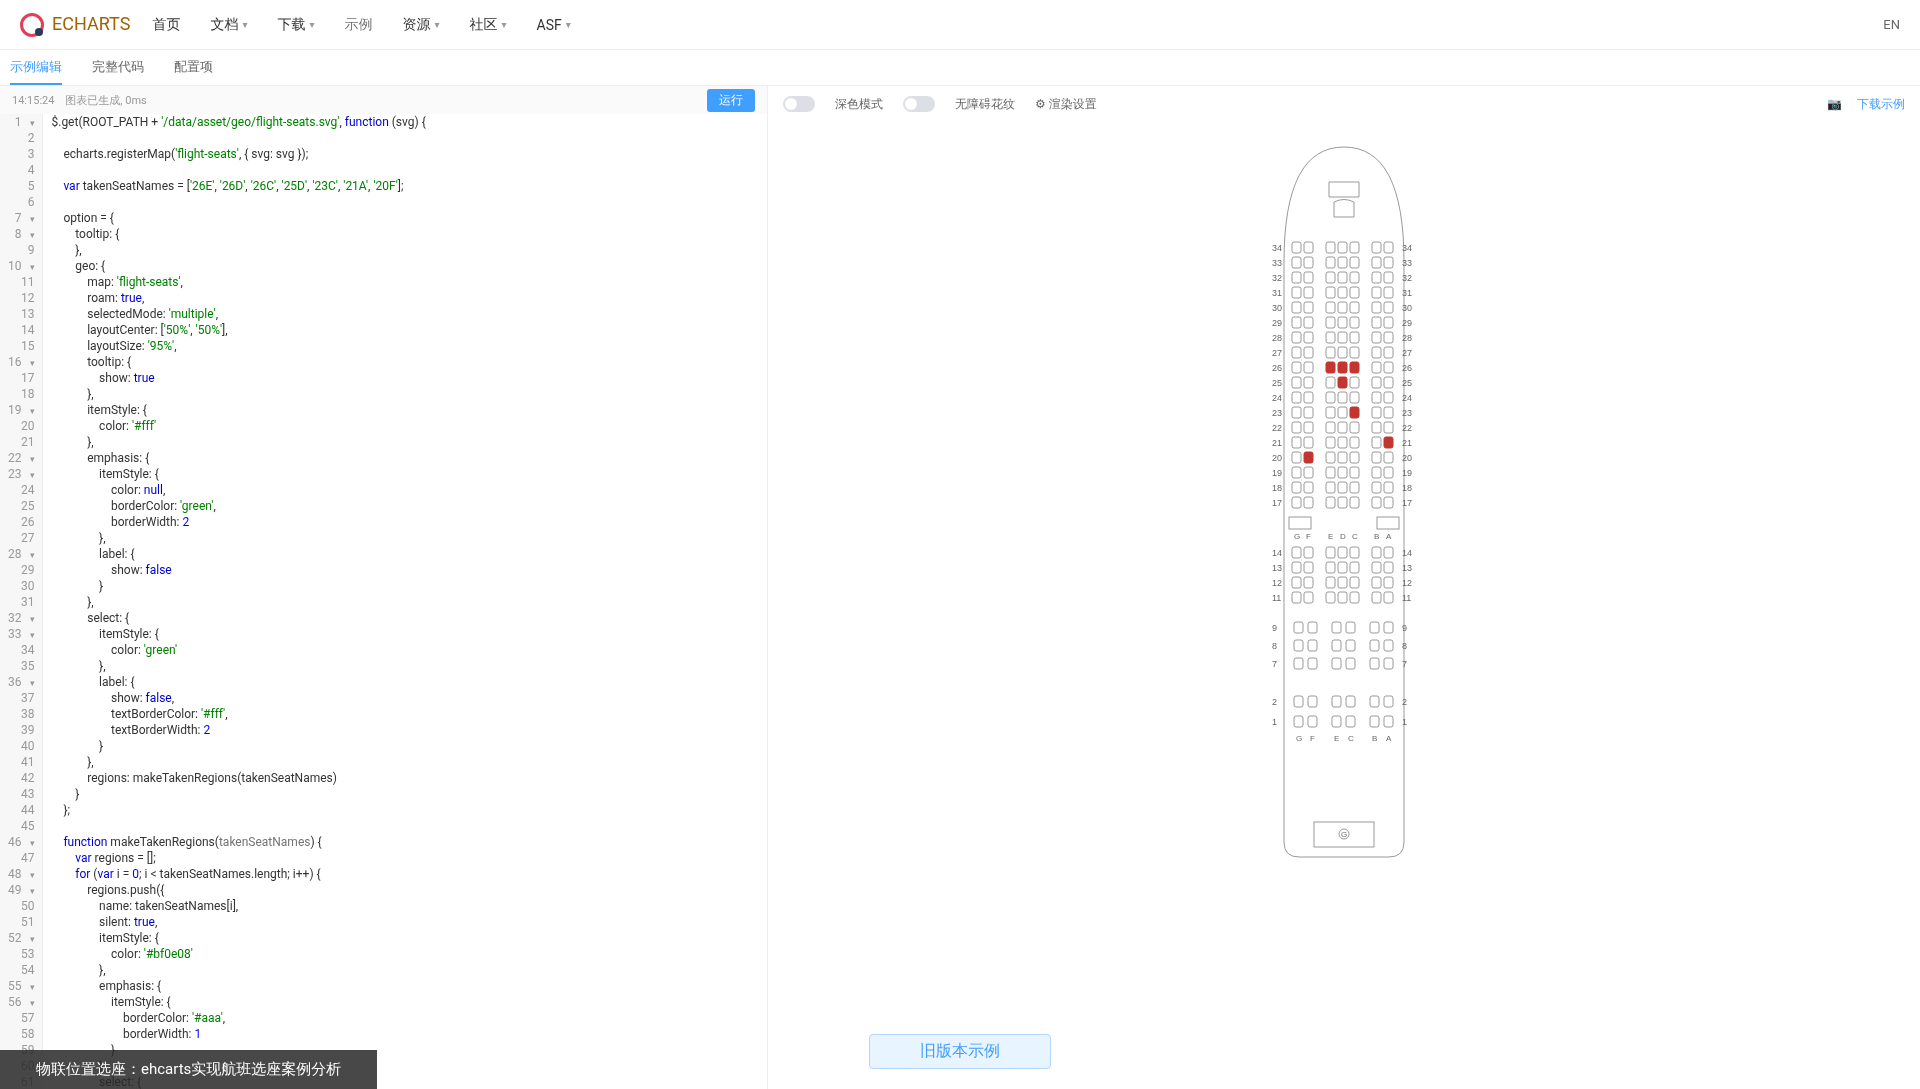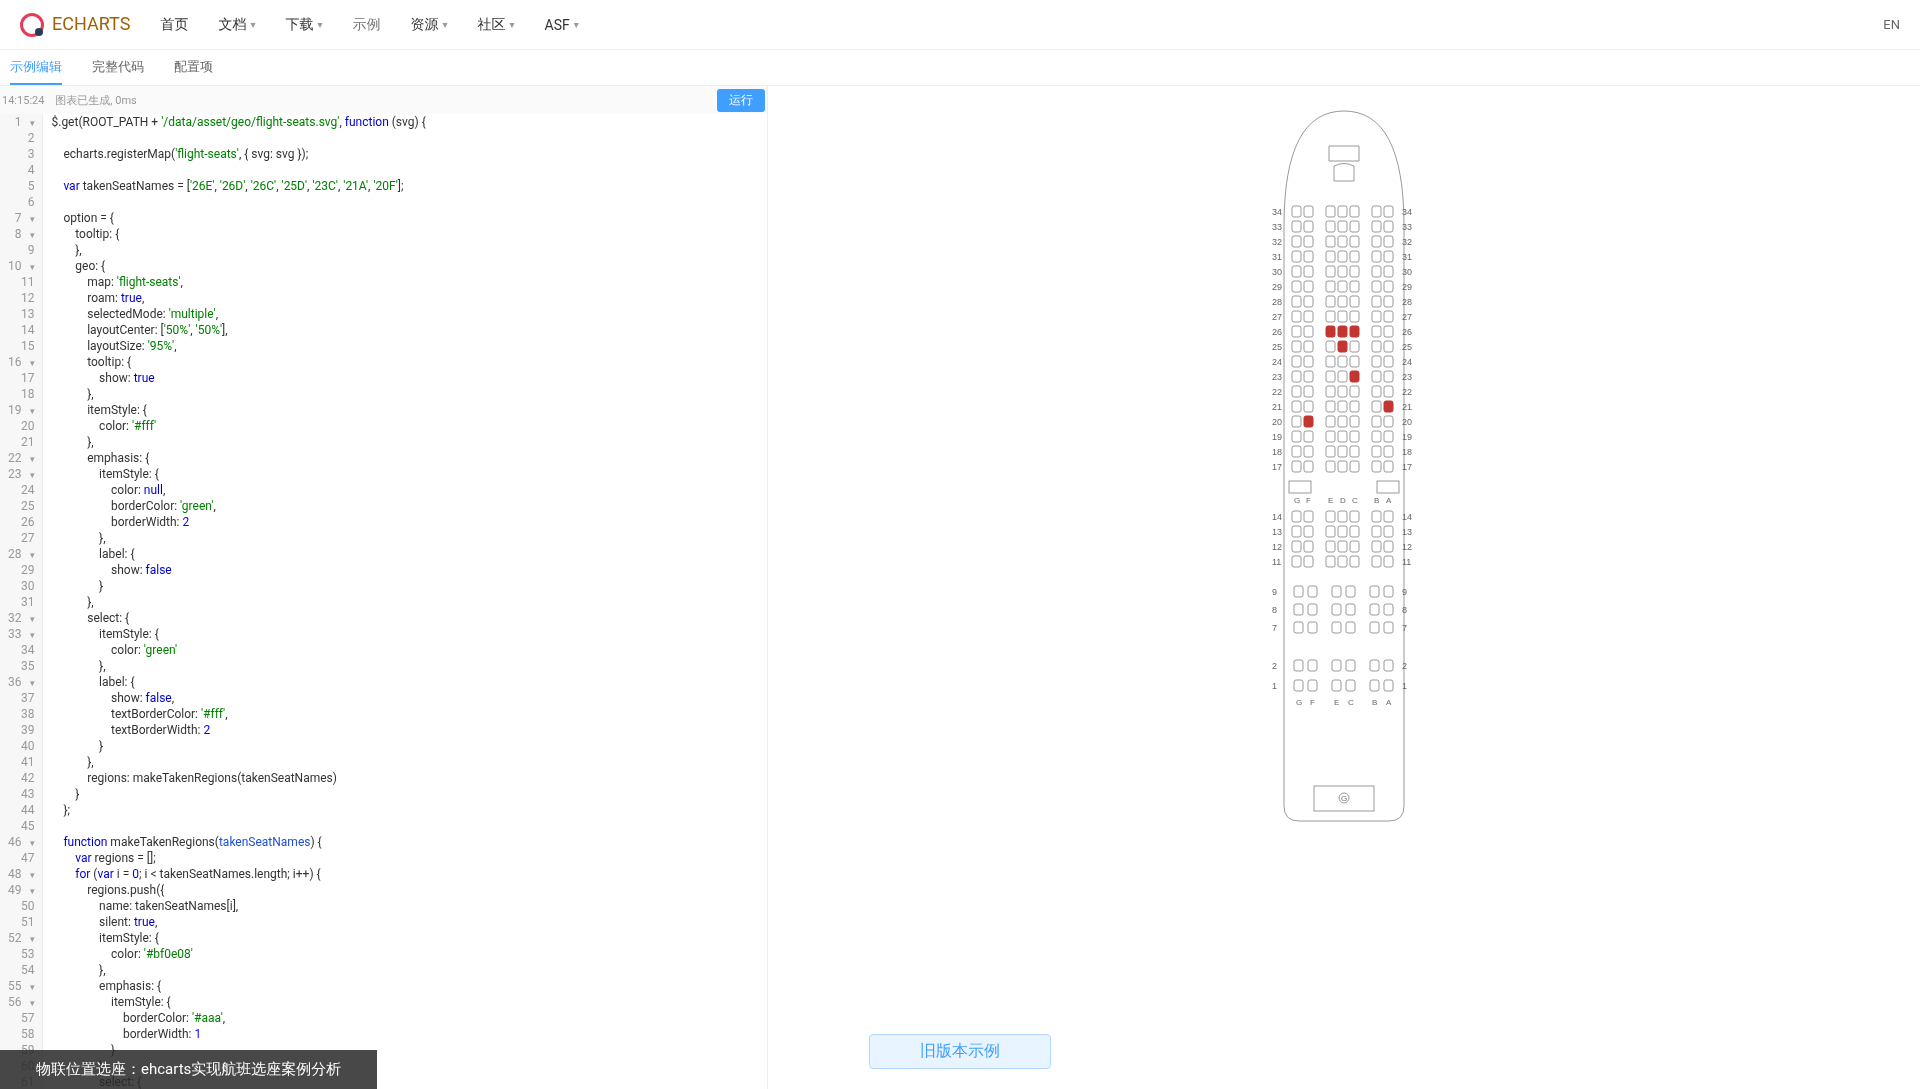--- a/index.html
+++ b/index.html
@@ -1,41 +1,41 @@
 <!DOCTYPE html>
 <html><head>
 <meta charset="utf-8">
 <style>
 *{margin:0;padding:0;box-sizing:border-box;font-family:-apple-system,BlinkMacSystemFont,"Segoe UI",Roboto,sans-serif}
 body{background:#fff;font-size:13px;color:#333}
 .header{display:flex;align-items:center;height:50px;padding:0 20px;border-bottom:1px solid #eee}
 .logo{display:flex;align-items:flex-start;font-weight:normal;font-size:18px;color:#a16207}
 .logo-icon{width:24px;height:24px;border-radius:50%;border:3px solid #e43c59;margin-right:8px;position:relative}
 .logo-icon::after{content:'';position:absolute;width:8px;height:8px;background:#293c55;border-radius:50%;bottom:-2px;right:-2px}
-.nav{display:flex;margin-left:30px;gap:30px}
+.nav{display:flex;margin-left:22px;gap:30px}
 .nav-item{color:#333;cursor:pointer;font-size:14px;display:flex;align-items:center;gap:4px}
 .nav-item.active{color:#737373}
 .nav-item .caret{font-size:10px;color:#999}
 .lang{margin-left:auto;color:#666;cursor:pointer;font-size:13px}
 .tabs{display:flex;align-items:center;height:36px;padding:0 10px;border-bottom:1px solid #eee;gap:30px}
 .tab{color:#666;cursor:pointer;font-size:13px;height:100%;display:flex;align-items:center;border-bottom:2px solid transparent}
 .tab.active{color:#409eff;border-bottom-color:#409eff}
 .main{display:flex;height:calc(100vh - 86px)}
 .left{width:40%;display:flex;flex-direction:column;border-right:1px solid #eee}
-.editor-bar{display:flex;align-items:center;height:28px;padding:0 2px;background:#fafafa;font-size:11px;color:#999;justify-content:space-between}
+.editor-bar{display:flex;align-items:center;height:28px;padding:0 12px;background:#fafafa;font-size:11px;color:#999;justify-content:space-between}
 .run-btn{background:#409eff;color:#fff;padding:3px 12px;border-radius:3px;cursor:pointer;font-size:12px}
 .editor{flex:1;overflow:auto;font-family:Consolas,Monaco,monospace;font-size:12px;line-height:16px;display:flex;background:#fff}
 .gutter{background:#f7f7f7;color:#999;text-align:right;padding:0 8px;user-select:none;border-right:1px solid #eee;min-width:32px}
 .gutter div{height:16px}
 .code{flex:1;padding-left:8px;white-space:pre;color:#333}
 .code div{height:16px}
 .kw{color:#0000cd}
 .str{color:#008000}
 .num{color:#0000ff}
-.prop{color:#1d4ed8}
+.prop{color:#737373}
 .right{flex:1;display:flex;flex-direction:column}
 .right-bar{display:flex;align-items:center;height:36px;padding:0 15px;gap:20px;font-size:12px;color:#666}
 .toggle{width:32px;height:16px;background:#dcdfe6;border-radius:8px;position:relative;cursor:pointer}
 .toggle::after{content:'';position:absolute;width:12px;height:12px;background:#fff;border-radius:50%;top:2px;left:2px}
 .right-actions{margin-left:auto;display:flex;gap:15px;align-items:center}
 .icon-btn{cursor:pointer;color:#409eff}
 .preview{flex:1;display:flex;justify-content:center;align-items:flex-start;padding:20px;overflow:auto}
 .plane{position:relative}
 .plane svg{display:block}
 .seat{fill:#fff;stroke:#999;stroke-width:1}
@@ -143,20 +143,31 @@
           <div>57</div>
           <div>58</div>
           <div>59</div>
           <div>60</div>
           <div>61</div>
         </div>
       <div class="code" id="code"><div>$.get(ROOT_PATH + <span class="str">'/data/asset/geo/flight-seats.svg'</span>, <span class="kw">function</span> (svg) {</div><div>&nbsp;</div><div>    echarts.registerMap(<span class="str">'flight-seats'</span>, { svg: svg });</div><div>&nbsp;</div><div>    <span class="kw">var</span> takenSeatNames = [<span class="str">'26E'</span>, <span class="str">'26D'</span>, <span class="str">'26C'</span>, <span class="str">'25D'</span>, <span class="str">'23C'</span>, <span class="str">'21A'</span>, <span class="str">'20F'</span>];</div><div>&nbsp;</div><div>    option = {</div><div>        tooltip: {</div><div>        },</div><div>        geo: {</div><div>            map: <span class="str">'flight-seats'</span>,</div><div>            roam: <span class="kw">true</span>,</div><div>            selectedMode: <span class="str">'multiple'</span>,</div><div>            layoutCenter: [<span class="str">'50%'</span>, <span class="str">'50%'</span>],</div><div>            layoutSize: <span class="str">'95%'</span>,</div><div>            tooltip: {</div><div>                show: <span class="kw">true</span></div><div>            },</div><div>            itemStyle: {</div><div>                color: <span class="str">'#fff'</span></div><div>            },</div><div>            emphasis: {</div><div>                itemStyle: {</div><div>                    color: <span class="kw">null</span>,</div><div>                    borderColor: <span class="str">'green'</span>,</div><div>                    borderWidth: <span class="num">2</span></div><div>                },</div><div>                label: {</div><div>                    show: <span class="kw">false</span></div><div>                }</div><div>            },</div><div>            select: {</div><div>                itemStyle: {</div><div>                    color: <span class="str">'green'</span></div><div>                },</div><div>                label: {</div><div>                    show: <span class="kw">false</span>,</div><div>                    textBorderColor: <span class="str">'#fff'</span>,</div><div>                    textBorderWidth: <span class="num">2</span></div><div>                }</div><div>            },</div><div>            regions: makeTakenRegions(takenSeatNames)</div><div>        }</div><div>    };</div><div>&nbsp;</div><div>    <span class="kw">function</span> makeTakenRegions(<span class="prop">takenSeatNames</span>) {</div><div>        <span class="kw">var</span> regions = [];</div><div>        <span class="kw">for</span> (<span class="kw">var</span> i = <span class="num">0</span>; i &lt; takenSeatNames.length; i++) {</div><div>            regions.push({</div><div>                name: takenSeatNames[i],</div><div>                silent: <span class="kw">true</span>,</div><div>                itemStyle: {</div><div>                    color: <span class="str">'#bf0e08'</span></div><div>                },</div><div>                emphasis: {</div><div>                    itemStyle: {</div><div>                        borderColor: <span class="str">'#aaa'</span>,</div><div>                        borderWidth: <span class="num">1</span></div><div>                    }</div><div>                },</div><div>                select: {</div></div>
     </div>
   </div>
   <div class="right">
+    <div class="right-bar">
+      <div class="toggle"></div>
+      <span>深色模式</span>
+      <div class="toggle"></div>
+      <span>无障碍花纹</span>
+      <span>⚙ <span>渲染设置</span></span>
+      <div class="right-actions">
+        <span class="icon-btn">📷</span>
+        <span class="icon-btn">下载示例</span>
+      </div>
+    </div>
     <div class="preview">
       <div class="plane">
         <svg id="plane-svg" width="180" height="720">
             <path d="M90 5 Q30 5 30 120 L30 700 Q30 715 45 715 L135 715 Q150 715 150 700 L150 120 Q150 5 90 5 Z" fill="none" stroke="#999" stroke-width="1"></path>
             <path d="M75 40 L105 40 L105 55 L75 55 Z" fill="none" stroke="#999"></path>
             <path d="M80 60 Q90 55 100 60 L100 75 L80 75 Z" fill="none" stroke="#999"></path>
             <text x="18" y="109" class="row-label">34</text>
             <text x="148" y="109" class="row-label">34</text>
             <rect x="38" y="100" width="9" height="11" rx="2" class="seat"></rect>
             <rect x="50" y="100" width="9" height="11" rx="2" class="seat"></rect>

